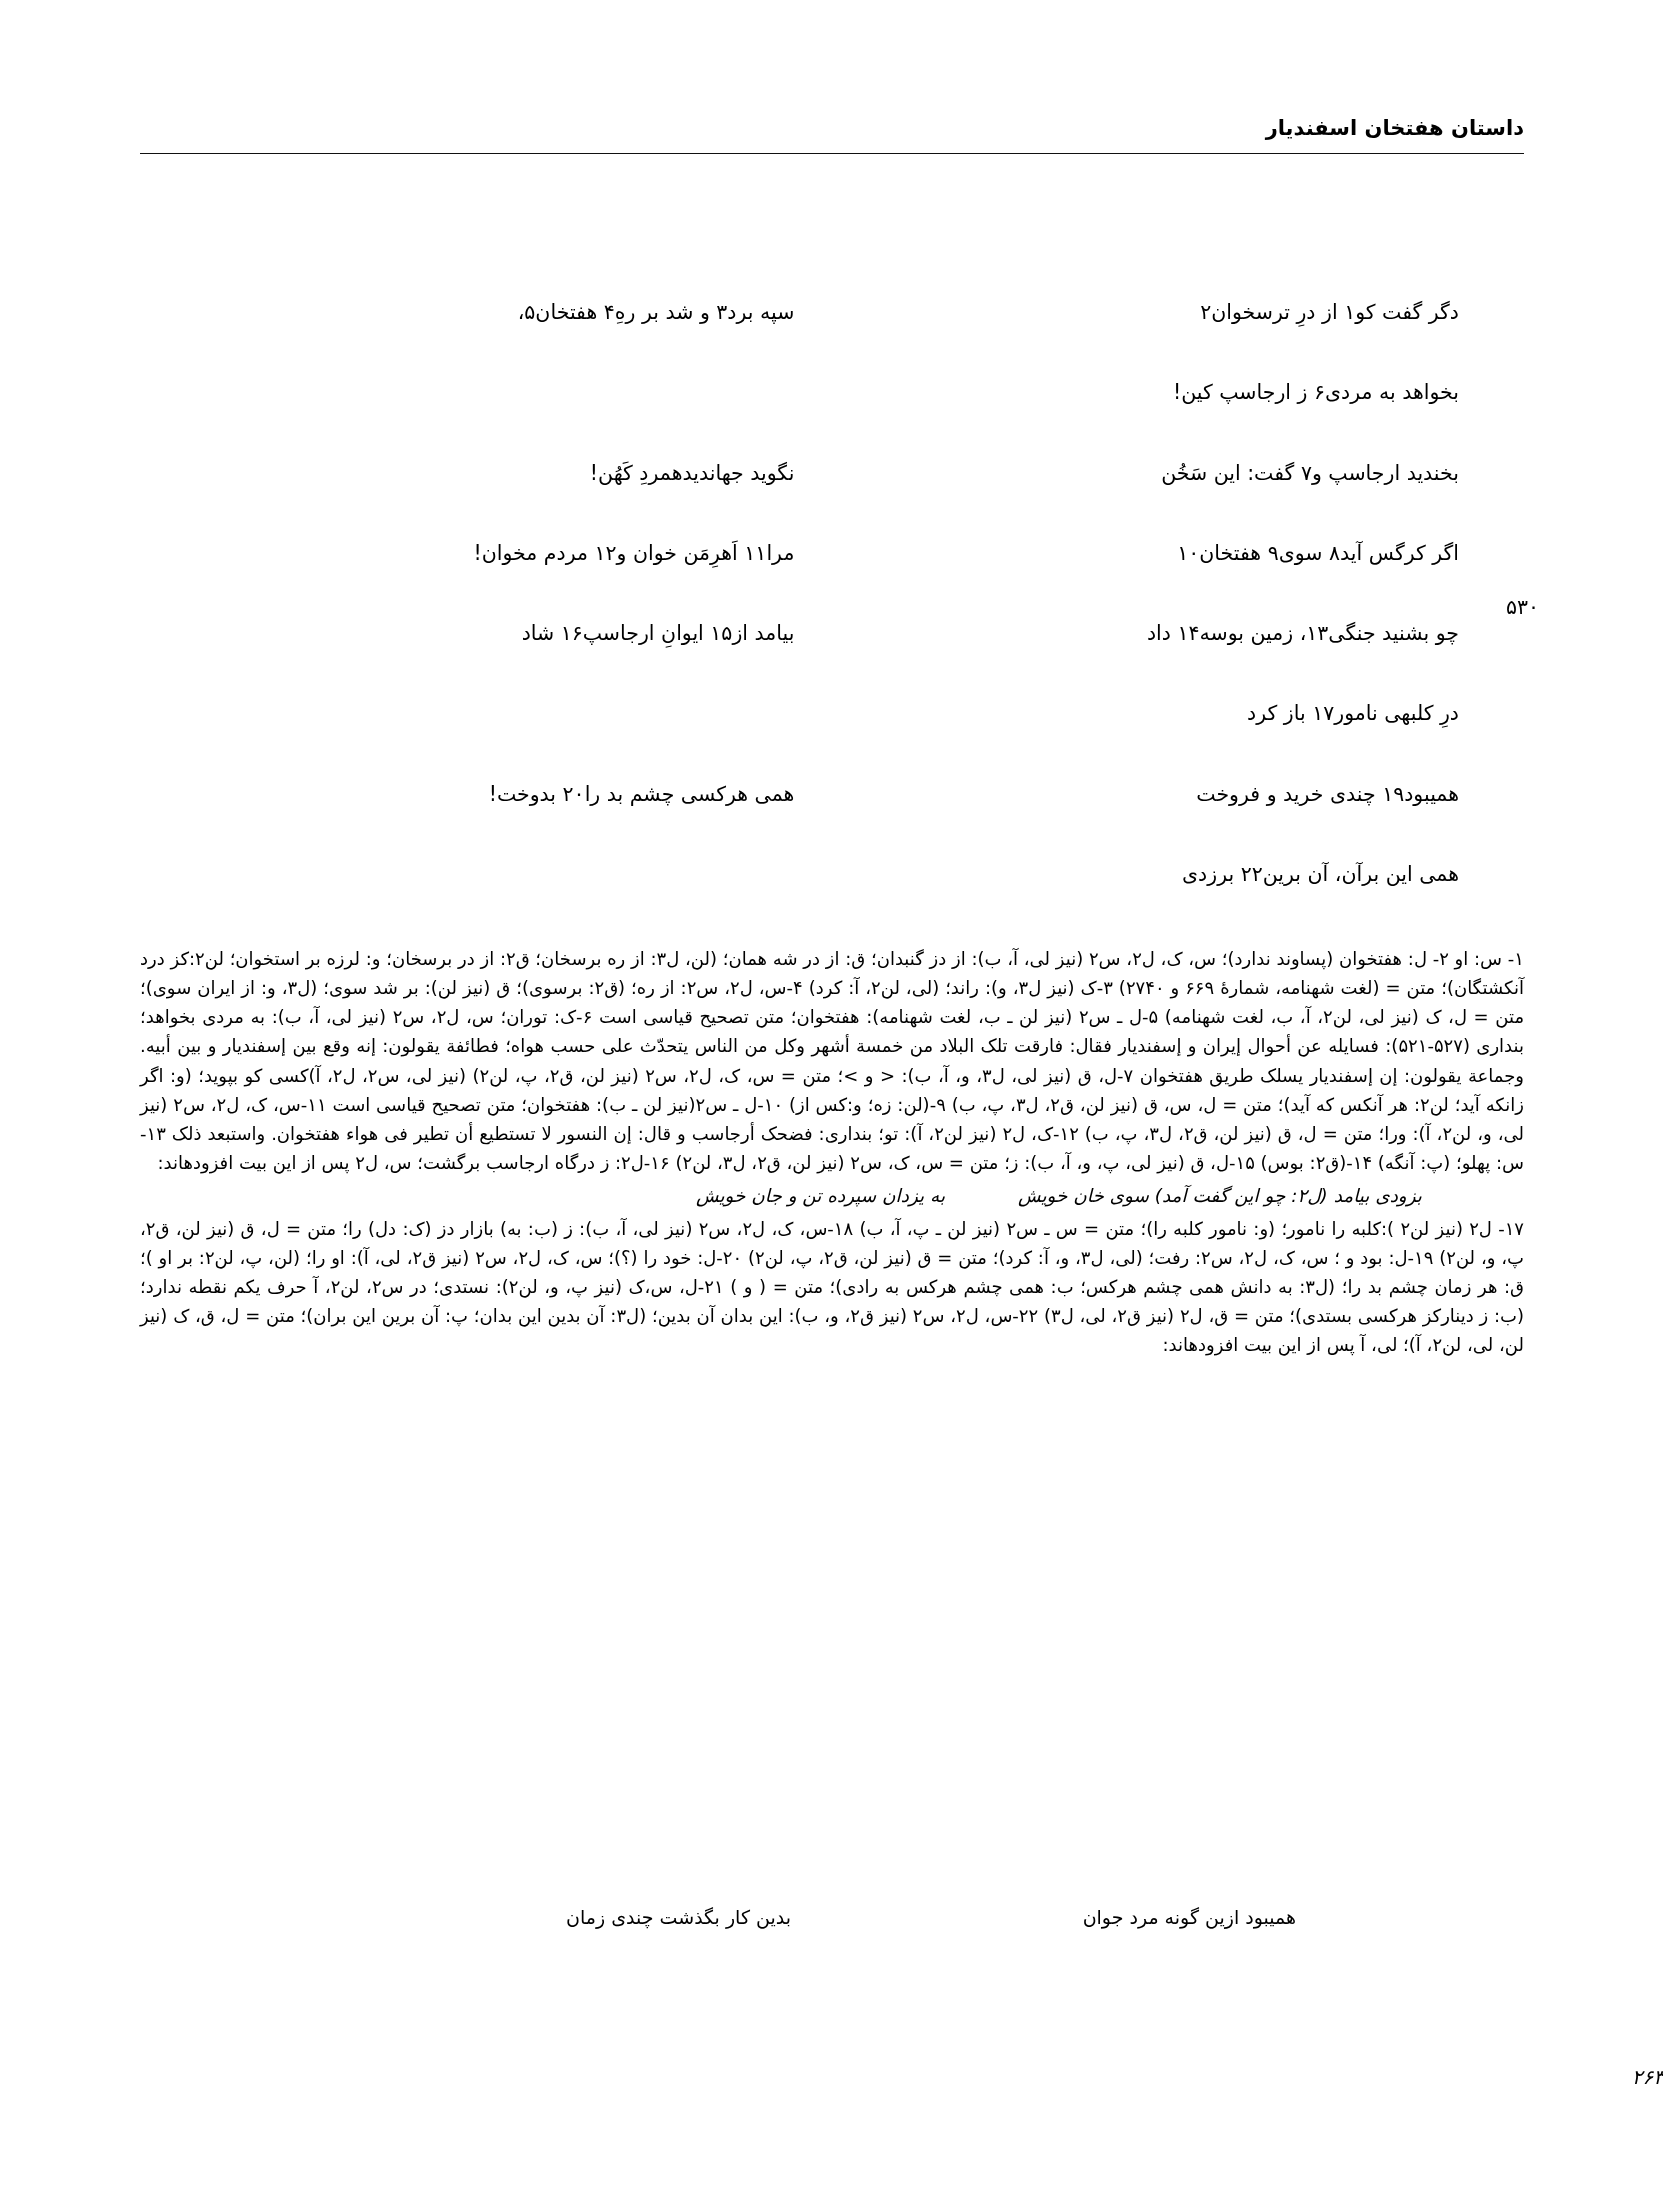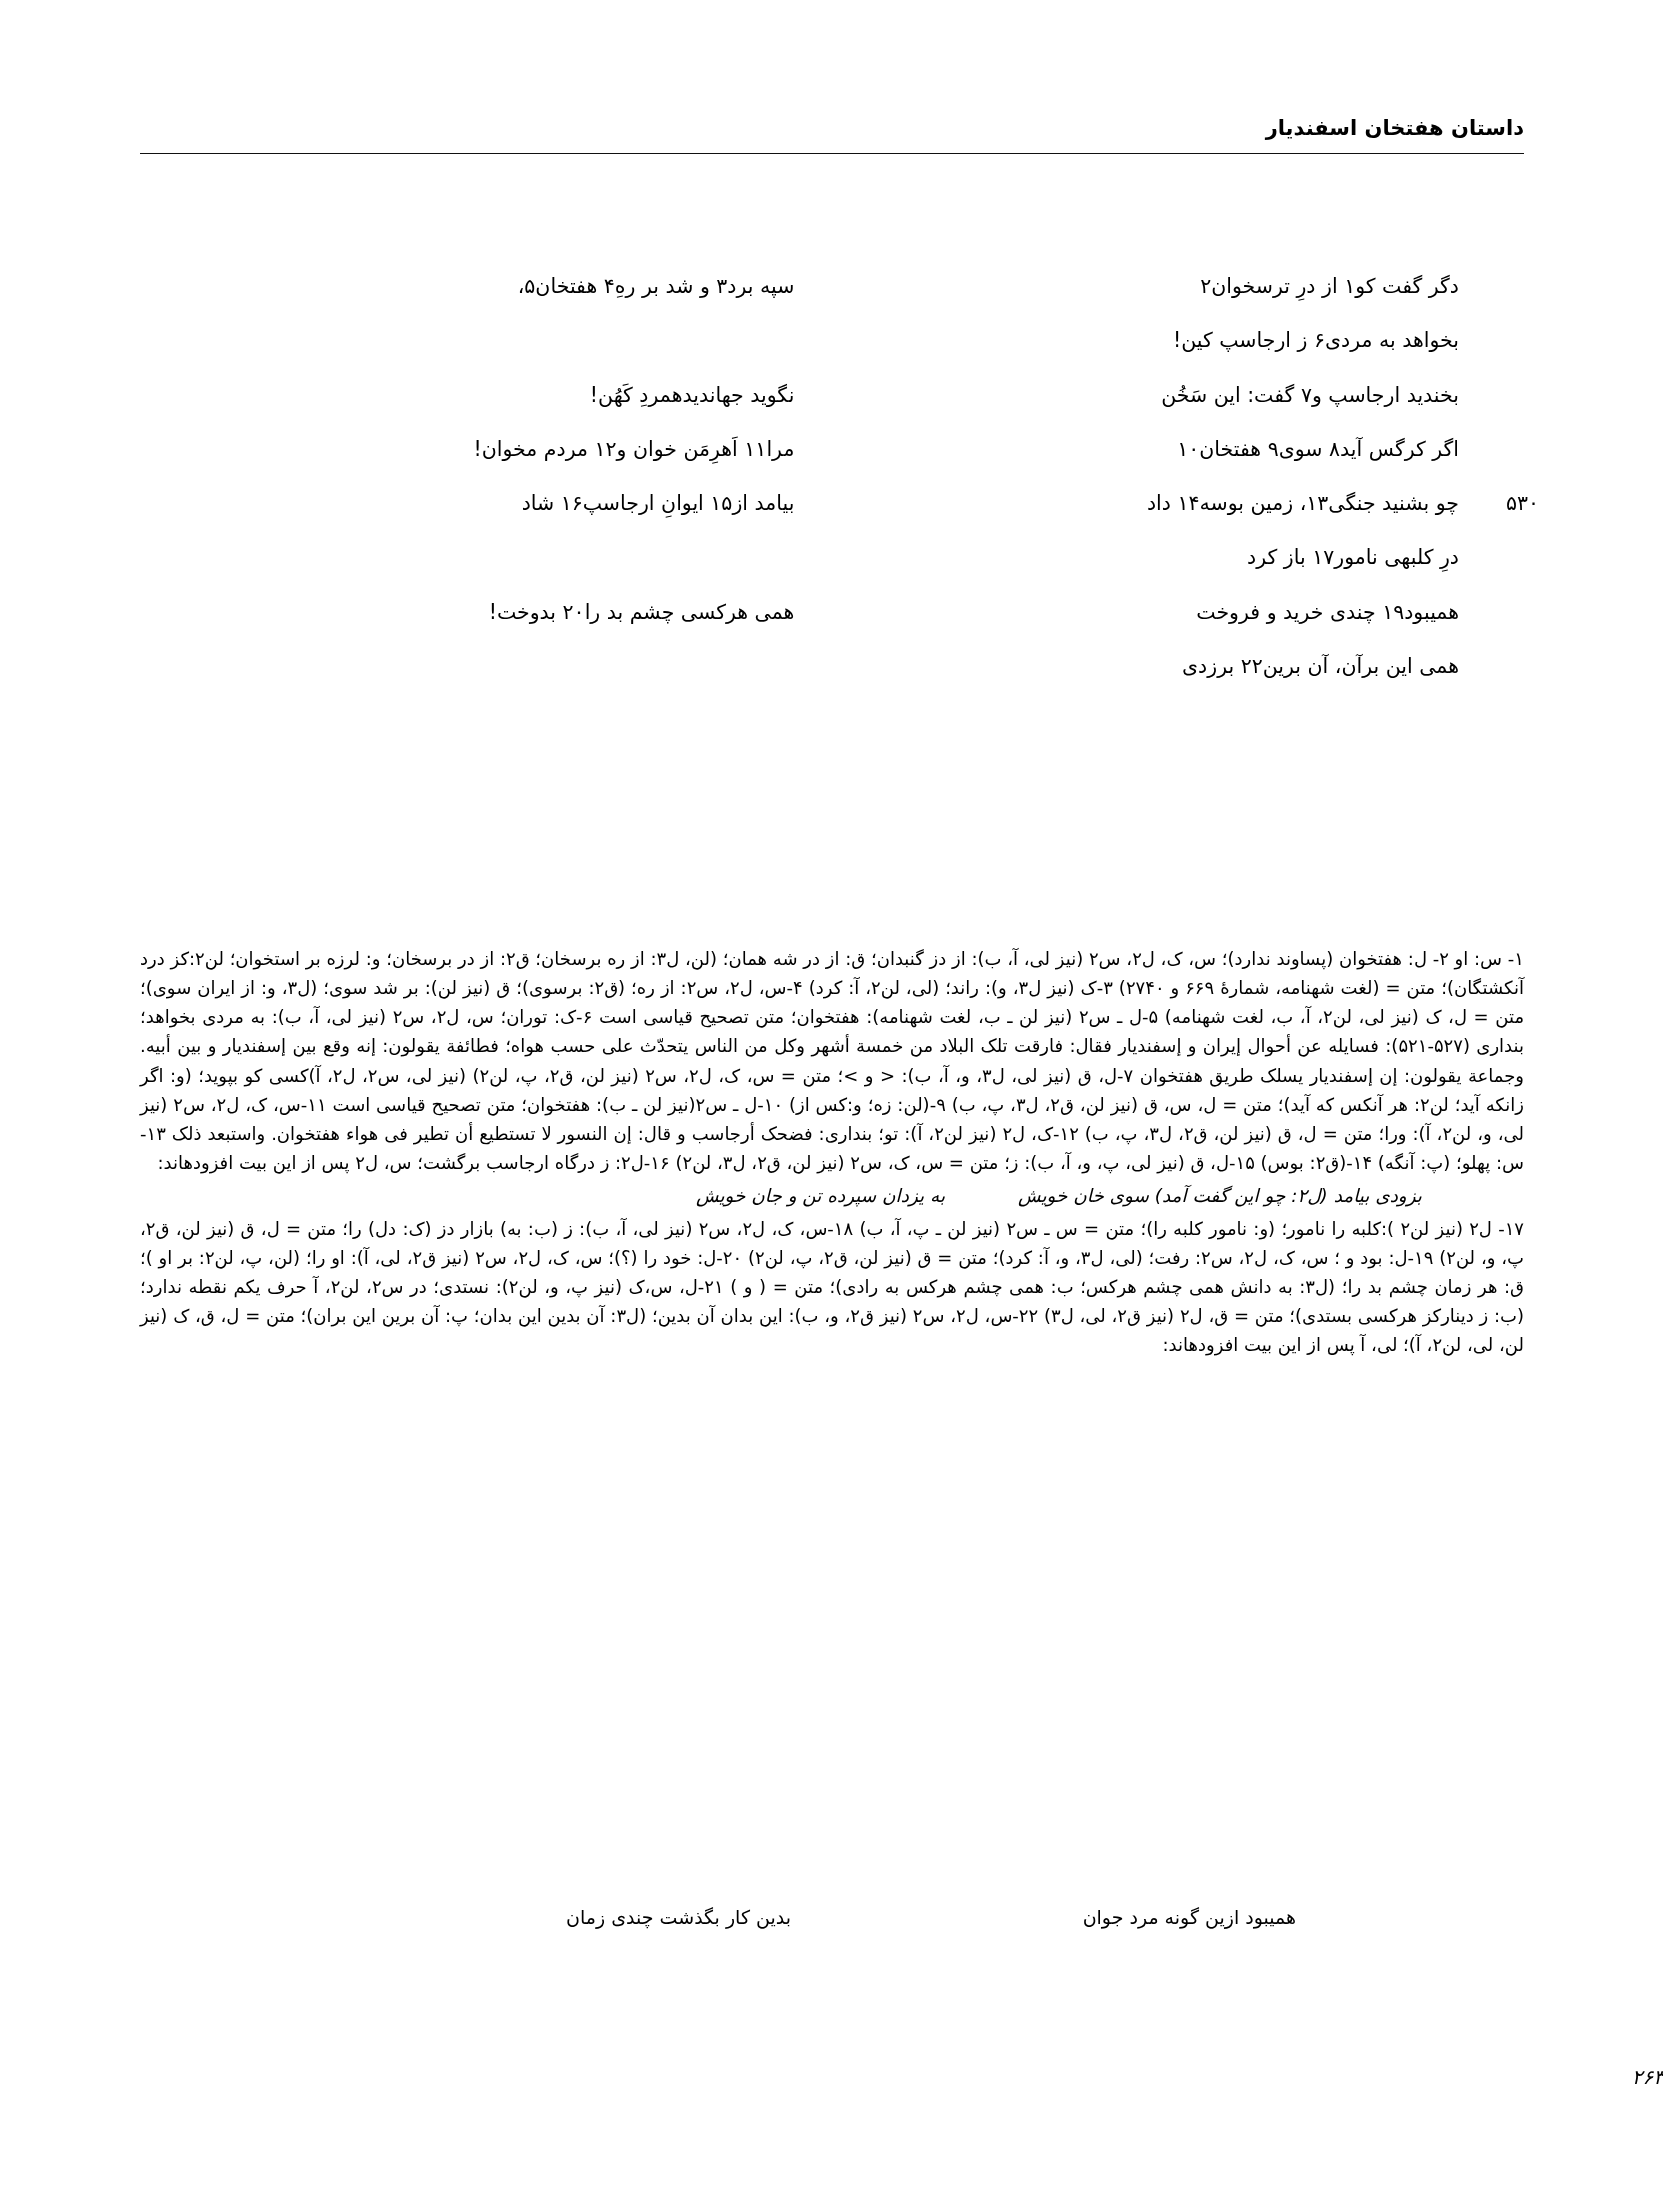--- a/index.html
+++ b/index.html
@@ -58,20 +58,21 @@
     margin-bottom: 26.6px;
     font-size: 20.5px;
     line-height: 1.35;
   }
   .hemistich {
     width: 46%;
     display: flex;
     flex-direction: row;
     justify-content: space-between;
     white-space: nowrap;
+    margin-top: 26px;
   }
   .hemistich.right { width: 47%; }
   .hemistich.left { width: 47%; }
   .line-num {
     position: absolute;
     right: -80px;
     font-size: 20.5px;
   }
   .verse-row { position: relative; }
 

